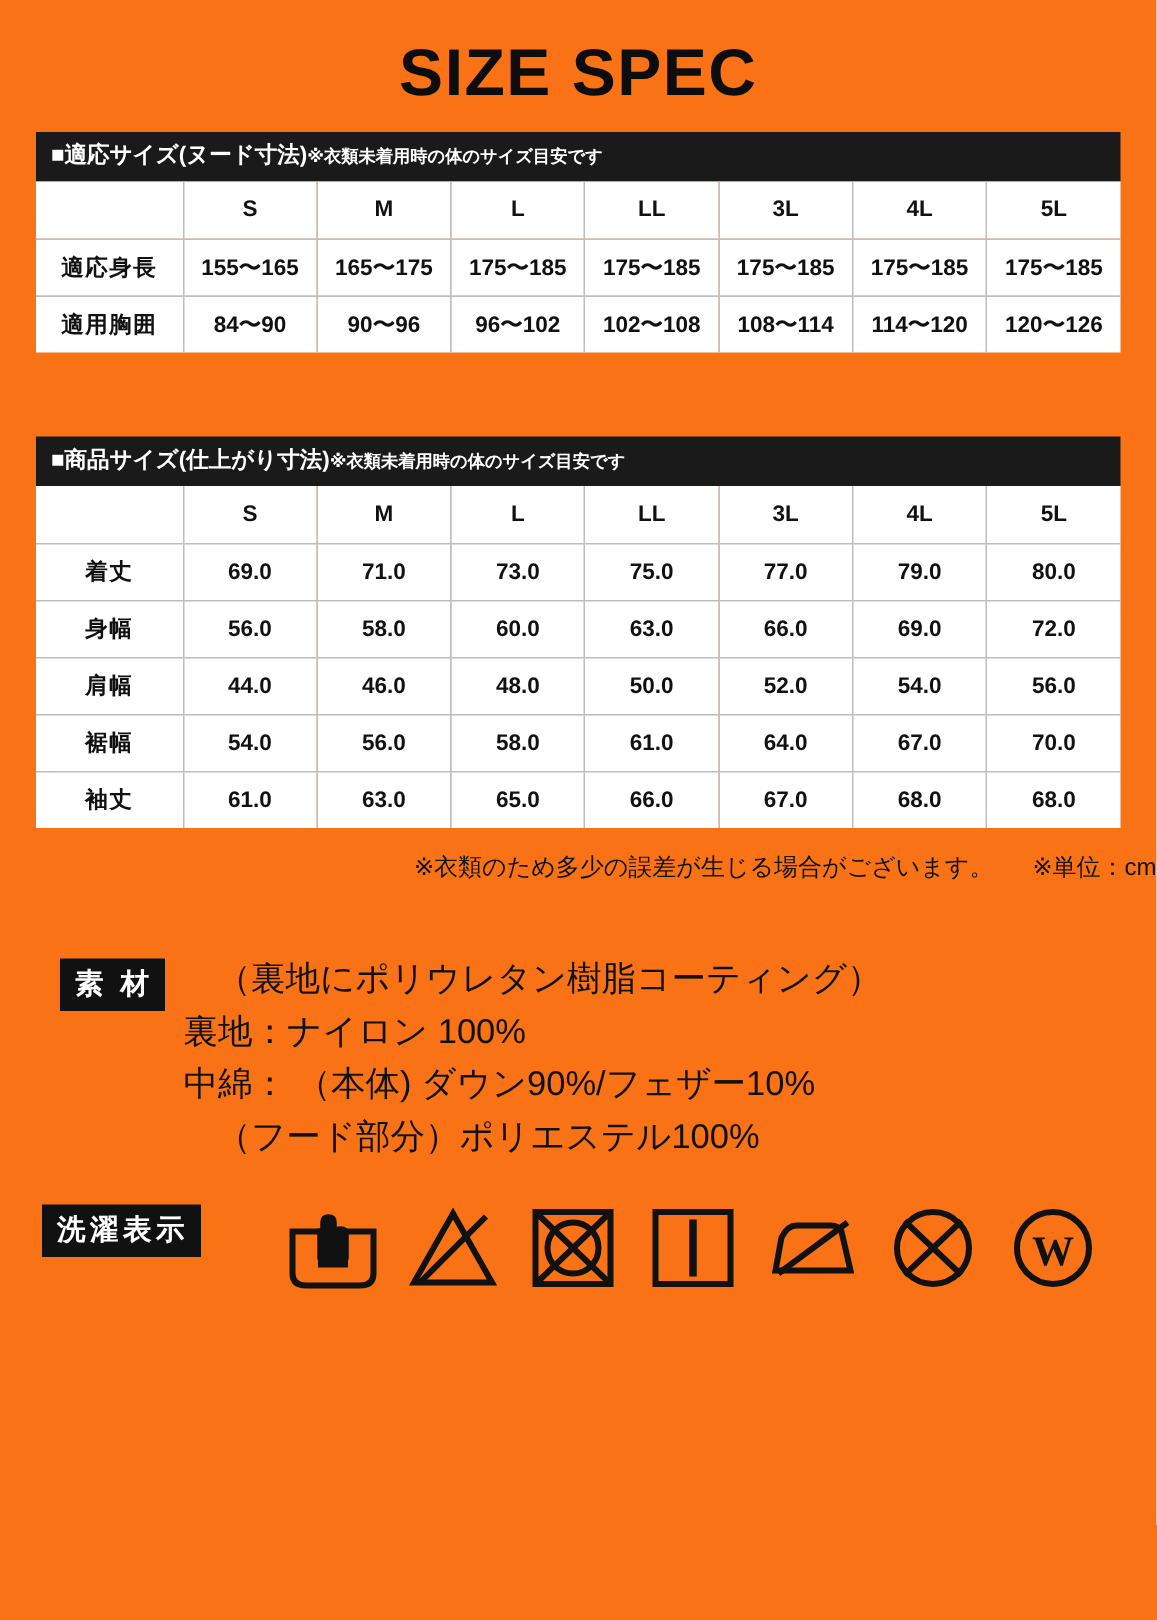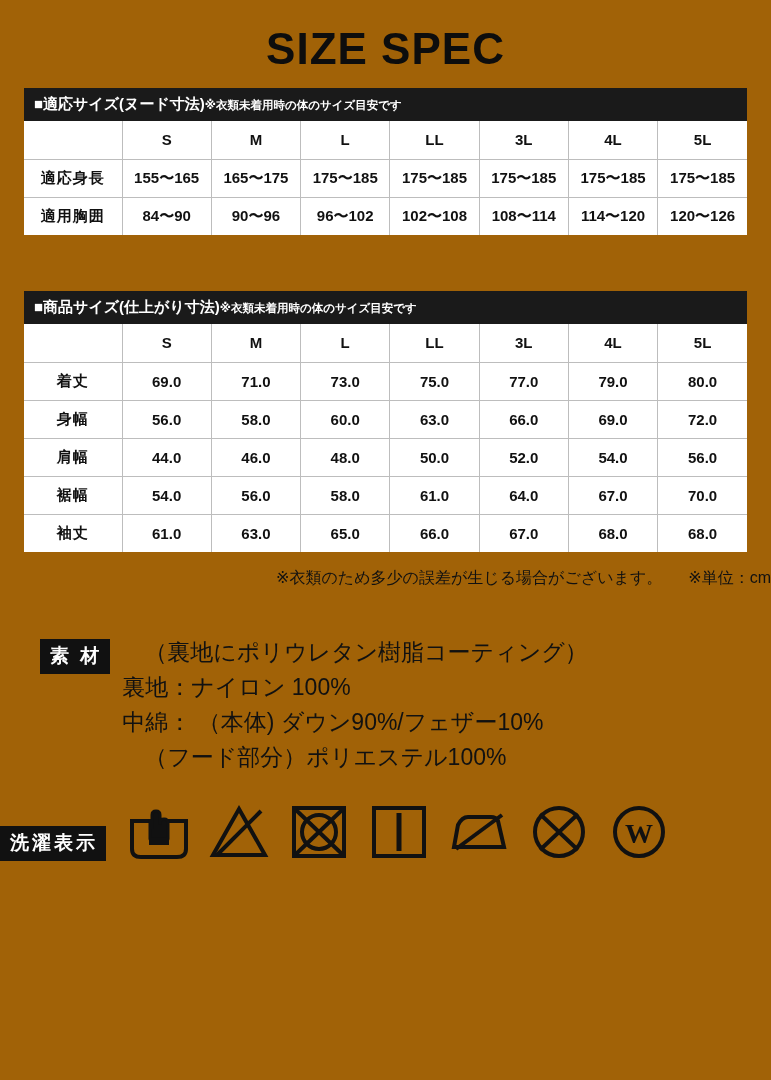--- a/index.html
+++ b/index.html
@@ -6,21 +6,21 @@
   html, body {
     margin: 0; padding: 0;
     width: 771px; height: 1080px;
     background: #ffffff;
     font-family: "Liberation Sans", "DejaVu Sans", sans-serif;
     color: #111111;
   }
   .page {
     position: relative;
     width: 771px; height: 1080px;
-    background: #a16207;
+    background: #f97316;
     overflow: hidden;
   }
 
   
   .title {
     text-align: center;
     font-size: 44px;
     font-weight: 900;
     letter-spacing: 1px;
     padding-top: 24px;
@@ -121,22 +121,24 @@
     font-size: 23px;
     line-height: 1.52;
     color: #111;
   }
   .material-lines div { white-space: nowrap; }
   .indent1 { padding-left: 22px; }
 
   
   .wash {
     margin-top: 28px;
+    padding-left: 28px;
     display: flex;
-    align-items: flex-end;
+    align-items: flex-start;
+    gap: 35px;
   }
   .wash .tag { margin-top: 0; }
   .icons {
     display: flex;
     align-items: center;
     margin-left: 22px;
     gap: 18px;
   }
   .icons svg { display: block; }
 </style>

